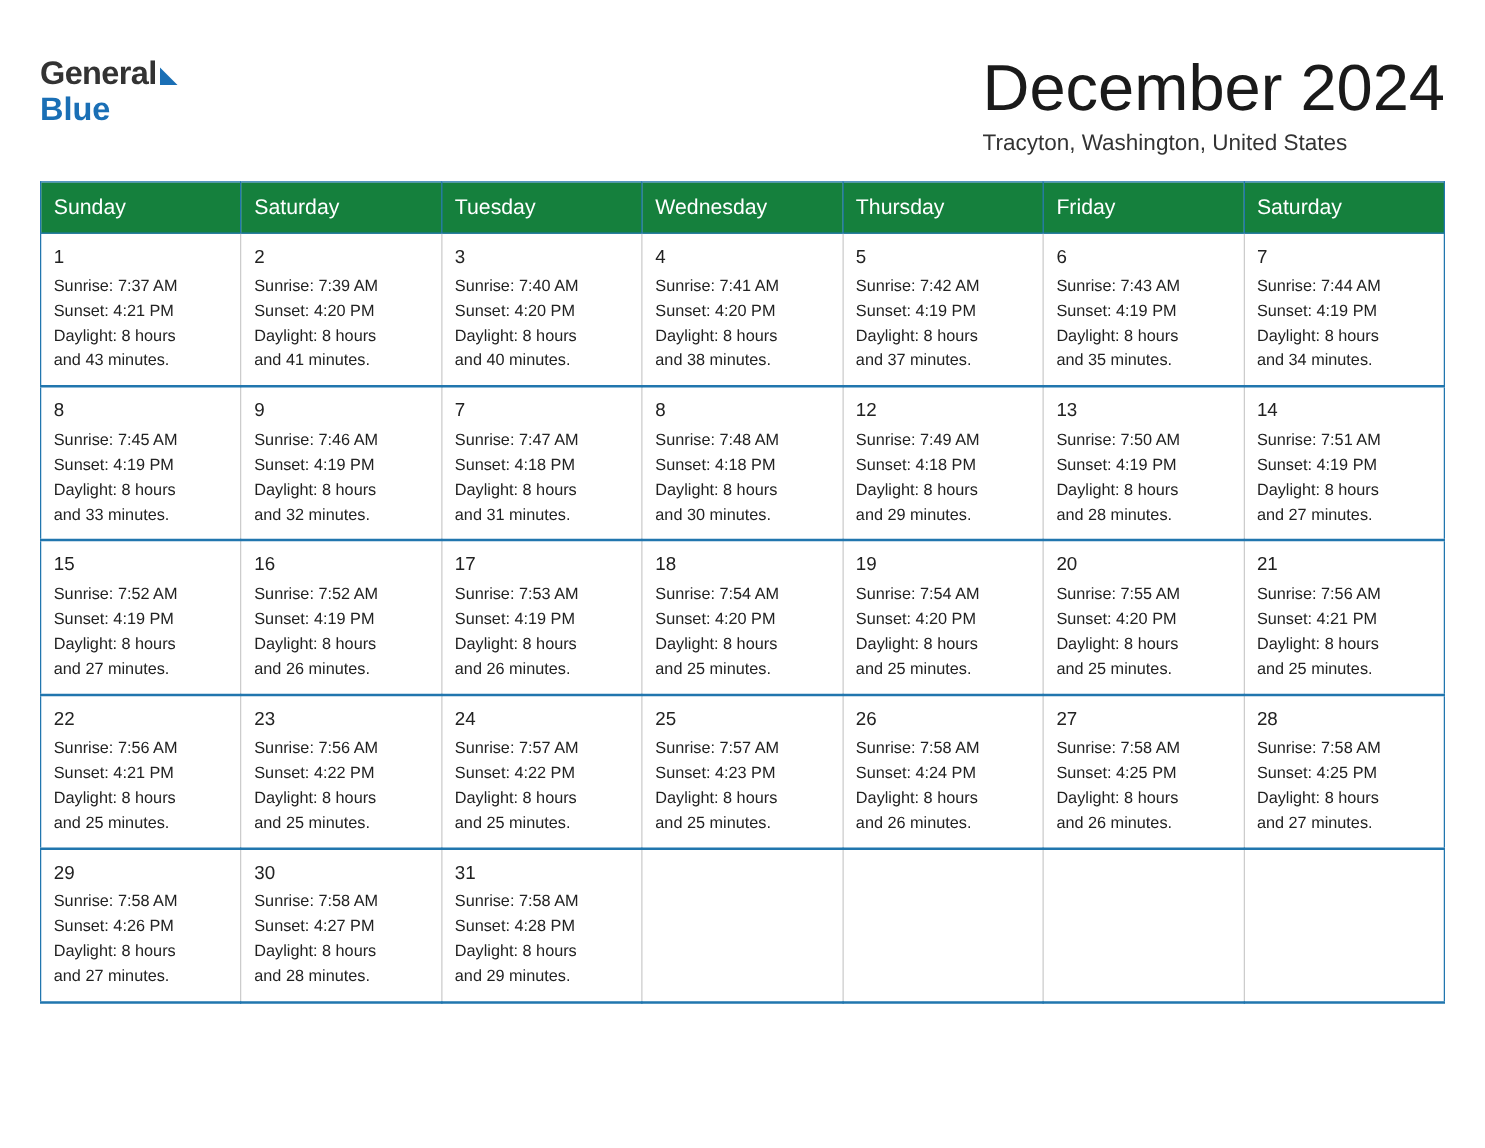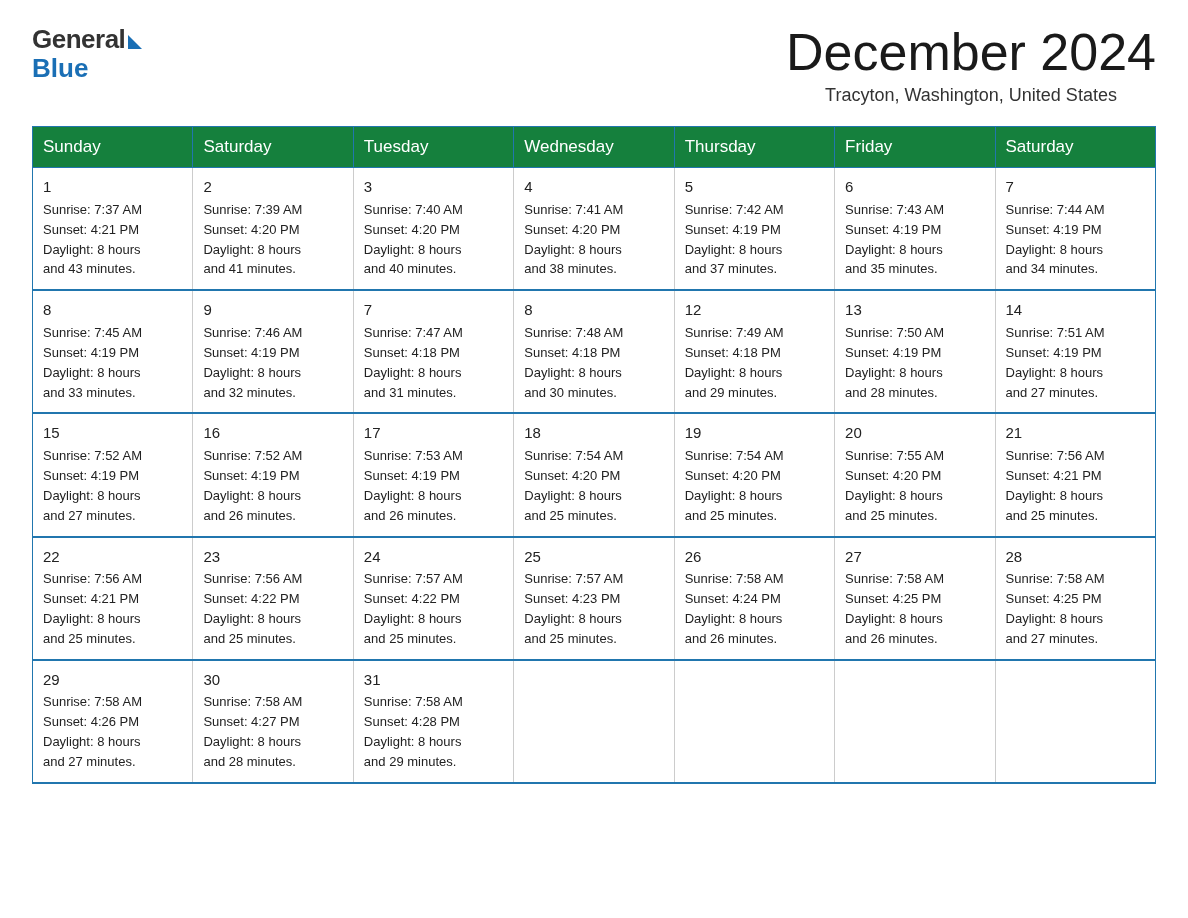--- a/index.html
+++ b/index.html
@@ -8,20 +8,21 @@
       background: #fff;
       padding: 24px 32px;
       width: 1188px;
       min-height: 918px;
     }
     .header-area {
       display: flex;
       justify-content: space-between;
       align-items: flex-start;
       margin-bottom: 20px;
+      margin-top: 19px;
     }
     .logo {
       display: flex;
       flex-direction: column;
       align-items: flex-start;
     }
     .logo-top {
       display: flex;
       align-items: center;
     }
@@ -40,21 +41,21 @@
       margin-left: 3px;
       margin-top: 4px;
     }
     .logo-blue {
       font-size: 26px;
       font-weight: bold;
       color: #1a6fb5;
       margin-top: -2px;
     }
     .title-area {
-      text-align: center;
+      text-align: left;
     }
     .month-title {
       font-size: 52px;
       font-weight: normal;
       color: #1a1a1a;
       line-height: 1.1;
     }
     .location-title {
       font-size: 18px;
       color: #333;

